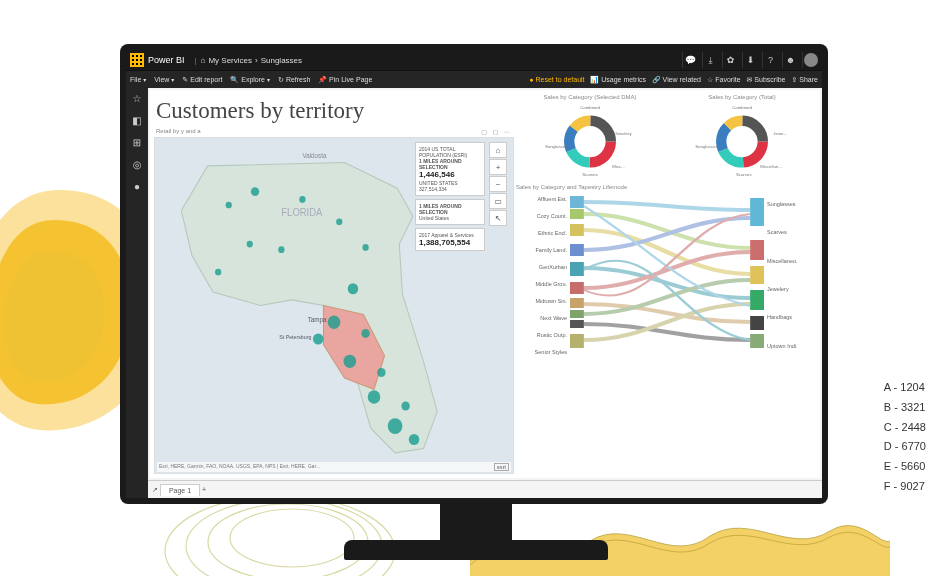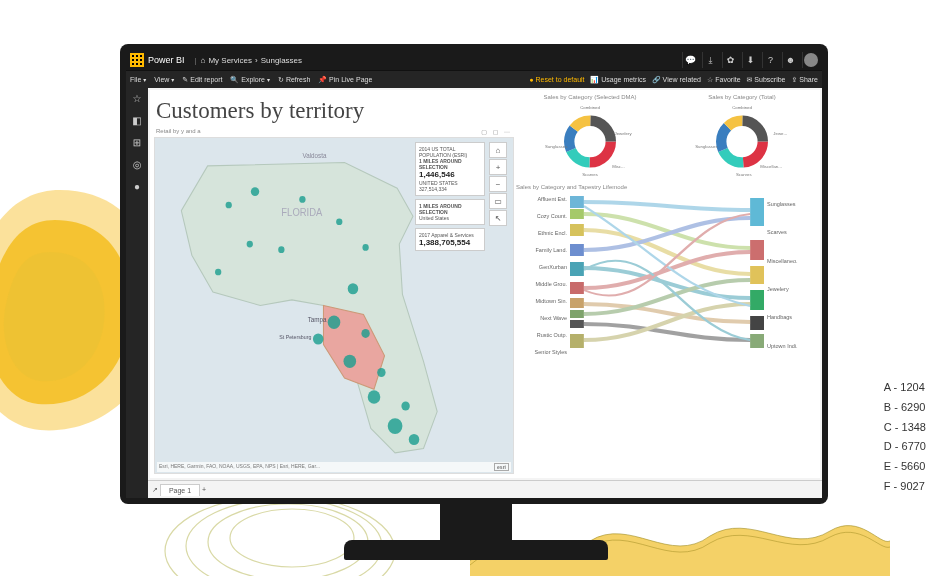--- a/index.html
+++ b/index.html
@@ -126,22 +126,22 @@
   <ellipse cx="132" cy="72" rx="62" ry="29" fill="none" stroke="#d9d9a6" stroke-width="1.2"></ellipse>
 </svg>
 <svg class="wave-bottom" viewBox="0 0 420 80">
   <path d="M0 60 C40 20 80 70 120 40 C160 15 200 65 240 35 C280 10 320 55 360 30 C390 12 410 45 420 40 L420 80 L0 80 Z" fill="#f2c94c" opacity=".85"></path>
   <path d="M0 60 C40 20 80 70 120 40 C160 15 200 65 240 35 C280 10 320 55 360 30 C390 12 410 45 420 40" fill="none" stroke="#9e8b20" stroke-width=".6"></path>
   <path d="M0 64 C40 28 80 74 120 46 C160 22 200 70 240 42 C280 18 320 60 360 36 C390 20 410 50 420 46" fill="none" stroke="#9e8b20" stroke-width=".5"></path>
 </svg>
 
 <div class="side-axis">
   <span>A - 1204</span><br>
-  <span>B - 6290</span><br>
-  <span>C - 1348</span><br>
+  <span>B - 3321</span><br>
+  <span>C - 2448</span><br>
   <span>D - 6770</span><br>
   <span>E - 5660</span><br>
   <span>F - 9027</span>
 </div>
 
 <div class="stand-neck"></div>
 <div class="stand-base"></div>
 <div class="monitor">
   <div class="screen">
 

